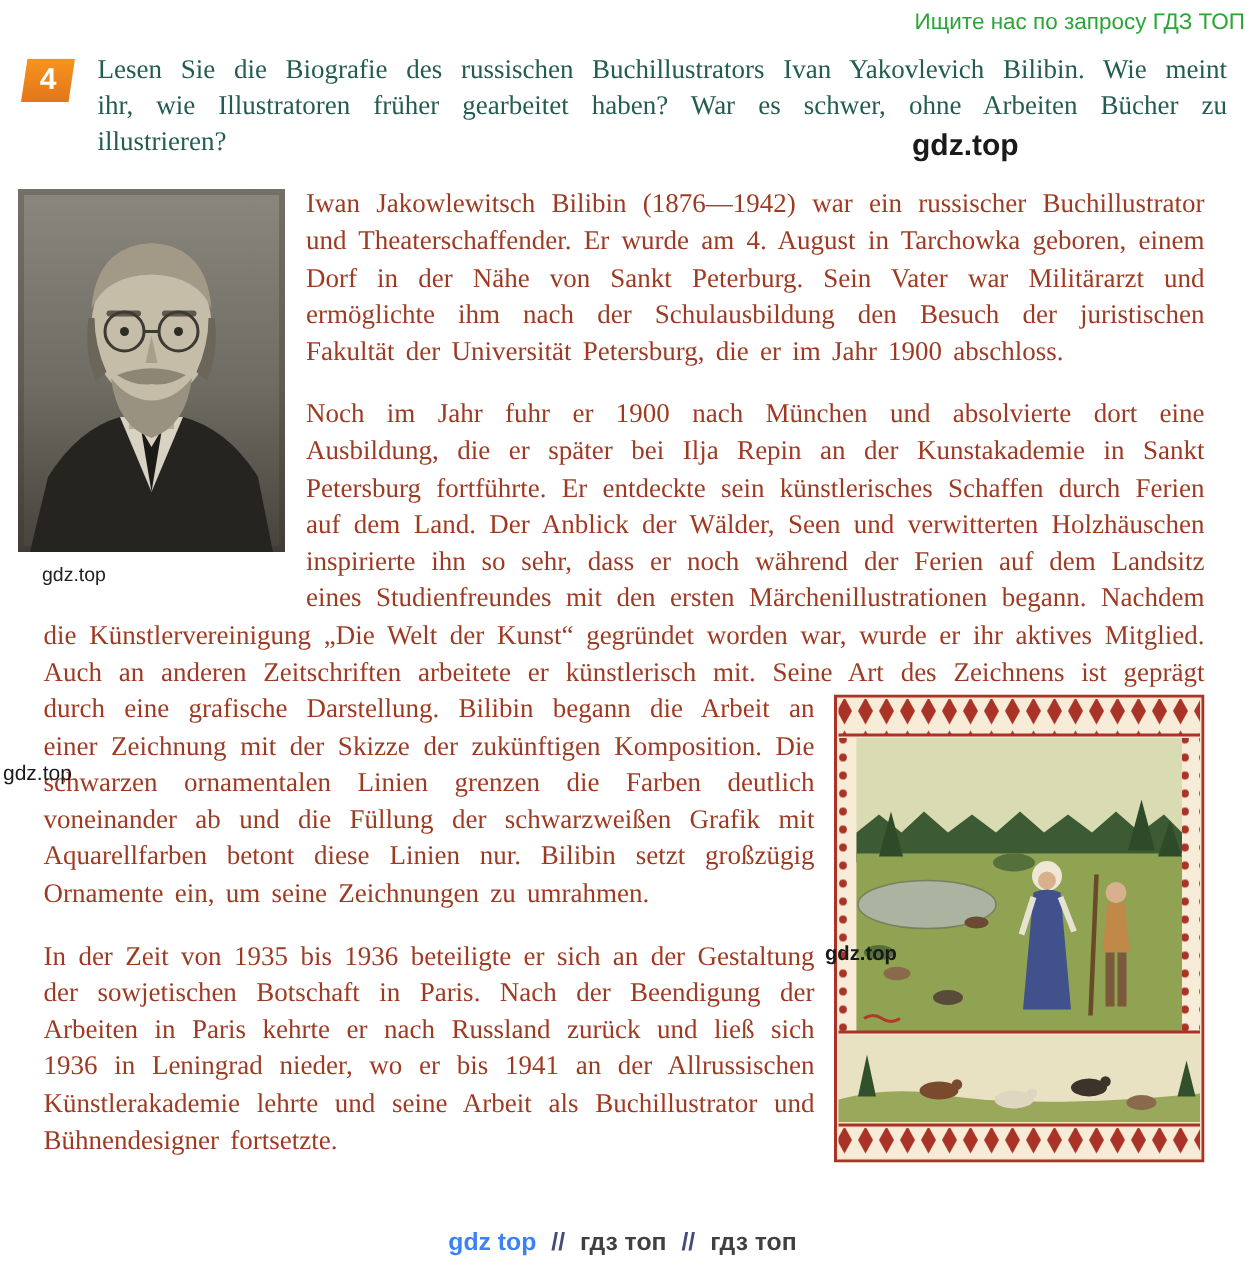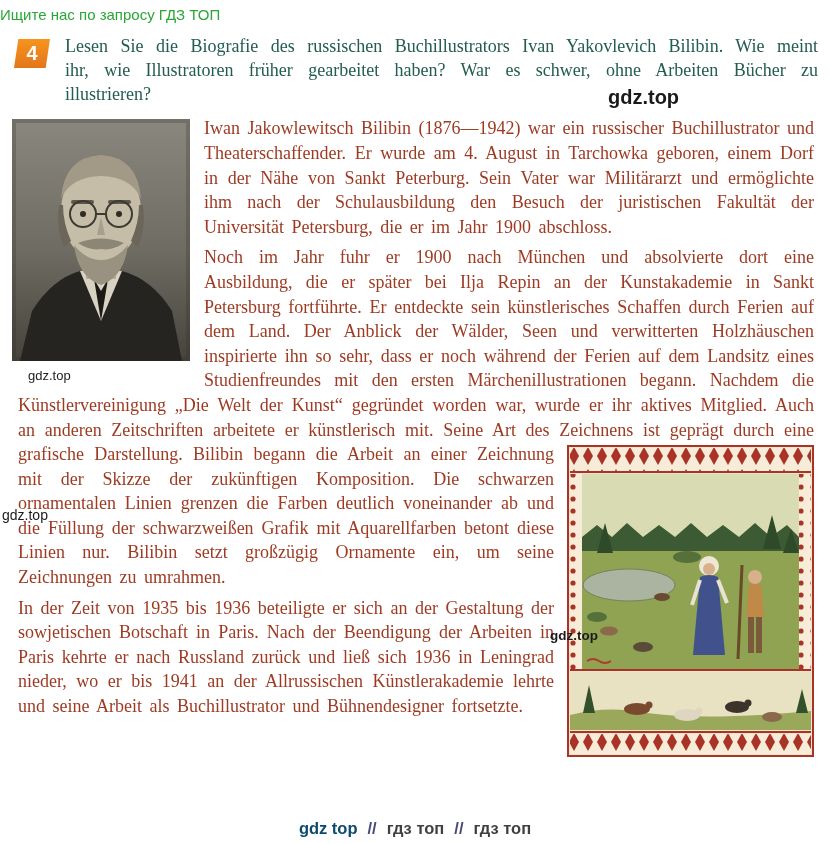--- a/index.html
+++ b/index.html
@@ -1,50 +1,50 @@
 <!DOCTYPE html>
 <html><head>
 <meta charset="utf-8">
 <style>
   html,body{margin:0;padding:0;background:#ffffff;}
   .page{position:relative;width:830px;height:844px;background:#fff;overflow:hidden;
         font-family:"Liberation Serif",serif;}
 
-  .promo{padding-top:6px;text-align:left;font-family:"Liberation Sans",sans-serif;
+  .promo{padding-top:6px;text-align:right;font-family:"Liberation Sans",sans-serif;
          font-size:15px;color:#2aa637;}
 
   .task-row{display:flex;align-items:flex-start;margin:12px 12px 0 14px;}
   .badge{flex:0 0 auto;width:36px;height:29px;margin:4px 15px 0 0;
          background:linear-gradient(180deg,#f7941e,#e2761a);
          clip-path:polygon(12% 0,100% 0,88% 100%,0 100%);
          color:#fff;font-family:"Liberation Sans",sans-serif;font-weight:bold;font-size:20px;
          display:flex;align-items:center;justify-content:center;}
   .task-text{color:#235c50;font-size:18px;line-height:23.8px;text-align:justify;word-spacing:5px;}
 
   .article{margin:10px 10px 0 12px;color:#9e3a22;font-size:18px;line-height:24.6px;
            text-align:justify;word-spacing:3px;}
-  .article p{margin:6px;padding:0;}
+  .article p{margin:17px;padding:0;}
 
   .portrait-float{float:left;width:178px;margin:3px 14px 2px 0;}
   .portrait-float svg{display:block;}
   .photo-wm{font-family:"Liberation Sans",sans-serif;font-size:13px;color:#222;
             margin:3px 0 0 16px;word-spacing:0;text-align:left;}
 
   .illu-float{display:block;float:right;width:247px;margin:3px 0 4px 13px;}
   .illu-float svg{display:block;}
 
   .wm{position:absolute;font-family:"Liberation Sans",sans-serif;color:#1a1a1a;word-spacing:0;}
   .wm-task{left:608px;top:86px;font-size:20px;font-weight:bold;}
   .wm-left{left:2px;top:507px;font-size:14px;}
   .wm-illu{left:550px;top:628px;font-size:13.5px;font-weight:bold;}
 
   .footer{position:absolute;left:0;bottom:6px;width:100%;text-align:center;
           font-family:"Liberation Sans",sans-serif;font-weight:bold;font-size:16.5px;}
   .footer span{margin:0 5px;}
-  .f-purple{color:#0c4a6e;}
+  .f-purple{color:#3b82f6;}
   .f-blue{color:#404040;}
   .f-sep{color:#4a4a7a;margin:0 2px;}
 </style>
 </head>
 <body>
 
 <div class="page">
 
   <div class="promo">Ищите нас по запросу ГДЗ ТОП</div>
 

